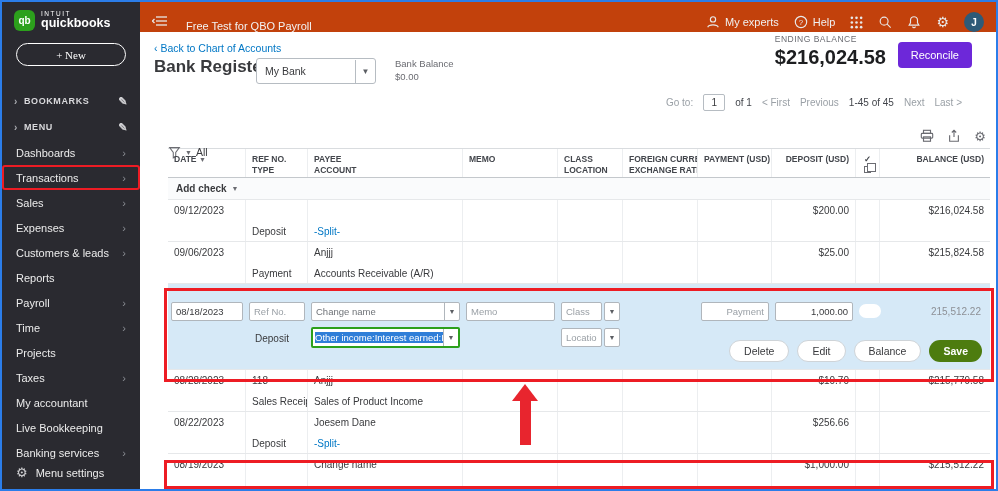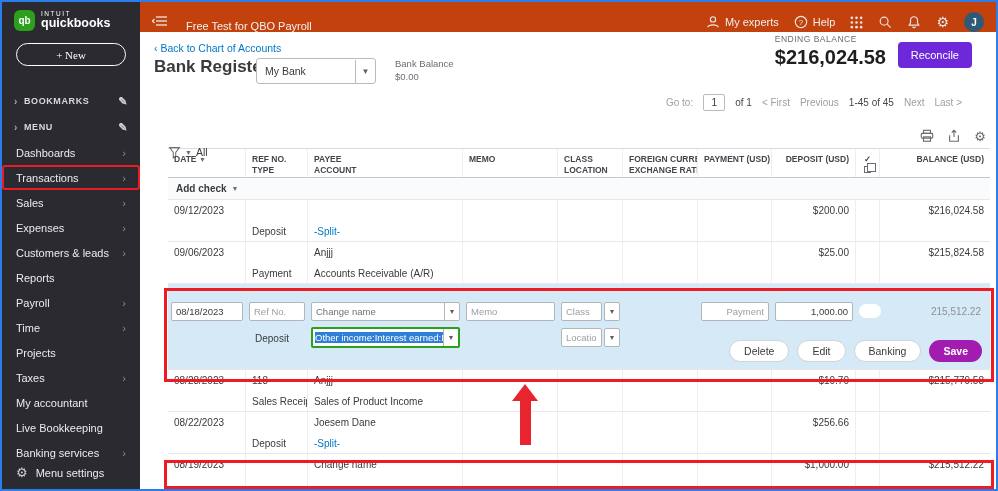--- a/index.html
+++ b/index.html
@@ -112,21 +112,21 @@
   .mini-arrow { width:16px; height:19px; border:1px solid #b0b6bc; border-radius:2px; background:#fff;
                 margin-left:2px; text-align:center; font-size:7px; line-height:17px; color:#5b5e63;
                 flex:none; cursor:pointer; }
   .ta-r { text-align:right; }
   .etype { font-size:10px; color:#393a3d; padding-left:6px; }
   .ebal { font-size:10px; color:#8d9096; text-align:right; padding-right:6px; width:100%; }
   .chk-pill { width:22px; height:14px; background:#fff; border-radius:8px; margin:0 auto; }
   .ebtns { position:absolute; right:8px; bottom:7px; display:flex; gap:8px; }
   .btn { height:22px; padding:0 14px; border-radius:12px; font-size:10.5px; display:flex; align-items:center;
          background:#fff; color:#393a3d; border:1px solid #cfd4d8; cursor:pointer; font-family:inherit; }
-  .btn.save { background:#a21caf; color:#fff; border:none; font-weight:bold; }
+  .btn.save { background:#4d7c0f; color:#fff; border:none; font-weight:bold; }
 
   
   .red-box { position:absolute; border:3px solid #ed1c24; z-index:5; pointer-events:none; }
   .red-arrow { position:absolute; left:372px; top:352px; width:26px; z-index:6; pointer-events:none; }
   .red-arrow .head { width:0; height:0; border-left:13px solid transparent; border-right:13px solid transparent;
                      border-bottom:17px solid #e8252e; }
   .red-arrow .shaft { width:11px; height:44px; background:#e8252e; margin:0 auto; }
 
   svg.ic { stroke:#e8e8e8; fill:none; stroke-width:1.3; }
   svg.icg { stroke:#6b6c72; fill:none; stroke-width:1.3; }
@@ -498,21 +498,21 @@
           </div>
           <div class="fcell col-memo"></div>
           <div class="fcell col-class" style="display:flex;align-items:center">
             <input class="inp" placeholder="Location" style="">
             <span class="mini-arrow">▼</span>
           </div>
         </div>
         <div class="ebtns">
           <button class="btn">Delete</button>
           <button class="btn">Edit</button>
-          <button class="btn">Banking</button>
+          <button class="btn">Balance</button>
           <button class="btn save">Save</button>
         </div>
       </div>
 
       <div class="trow">
         <div class="col col-date">
             <div class="cl">08/28/2023</div>
             <div class="cl"></div>
           </div>
         <div class="col col-ref">

